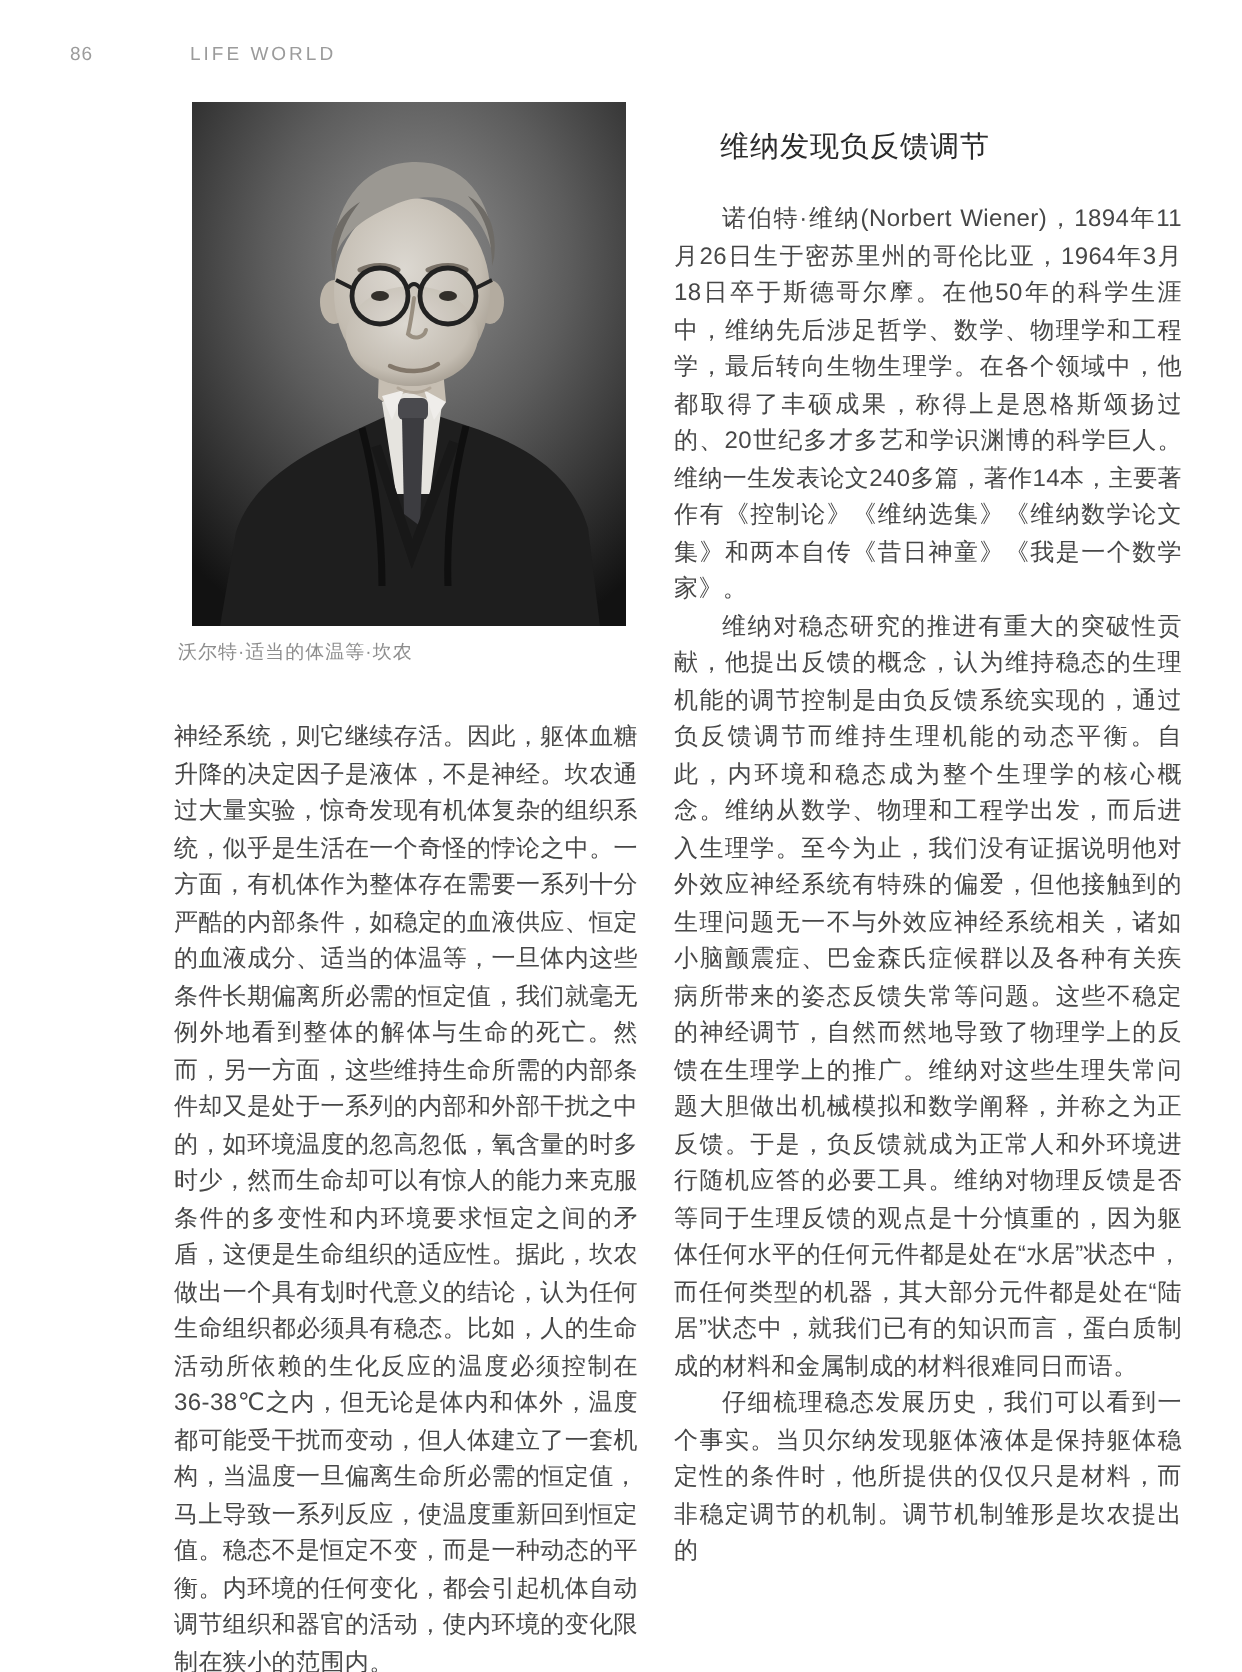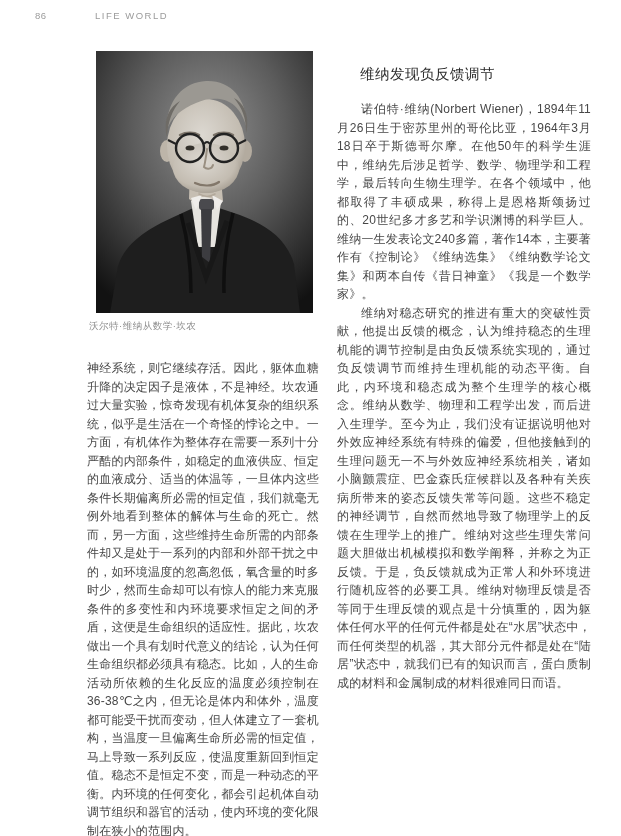--- a/index.html
+++ b/index.html
@@ -6,21 +6,21 @@
   html, body { margin: 0; padding: 0; background: #ffffff; }
   .page {
     position: relative;
     width: 621px;
     height: 836px;
     background: #ffffff;
     overflow: hidden;
     font-family: "Liberation Sans", "DejaVu Sans", sans-serif;
   }
   
-  .running-header { position: absolute; top: 10px; left: 0; width: 100%; height: 14px; text-align: right; }
+  .running-header { position: absolute; top: 22px; left: 0; width: 100%; height: 14px; text-align: right; }
   .page-number {
     position: absolute; left: 35px; top: 0;
     font-size: 9.5px; color: #9b9b9b; letter-spacing: 0.5px;
   }
   .journal-title {
     position: absolute; left: 95px; top: 0;
     font-size: 9.5px; color: #9b9b9b; letter-spacing: 1.5px;
   }
   
   .col-left { position: absolute; left: 87px; top: 51px; width: 232px; }
@@ -116,29 +116,30 @@
 
         <ellipse cx="94" cy="97" rx="4.5" ry="2.5" fill="#33302b"></ellipse>
         <ellipse cx="128" cy="97" rx="4.5" ry="2.5" fill="#33302b"></ellipse>
 
         <path d="M111,98 C110,106 109,112 108,116 C111,119 116,118 117,114" stroke="#998f81" stroke-width="2" fill="none" stroke-linecap="round"></path>
 
         <path d="M99,132 C106,135.5 117,135.5 123,131" stroke="#82776a" stroke-width="2.2" fill="none" stroke-linecap="round"></path>
         <path d="M103,143 C108,146 114,146 119,143" stroke="#a89d8e" stroke-width="1.5" fill="none" opacity="0.7" stroke-linecap="round"></path>
       </svg>
     </figure>
-    <figcaption class="photo-caption">沃尔特·维纳从数学·坎农</figcaption>
+    <figcaption class="photo-caption">沃尔特·适当的体温等·坎农</figcaption>
     <div class="body-text">
       <p class="no-indent">神经系统，则它继续存活。因此，躯体血糖升降的决定因子是液体，不是神经。坎农通过大量实验，惊奇发现有机体复杂的组织系统，似乎是生活在一个奇怪的悖论之中。一方面，有机体作为整体存在需要一系列十分严酷的内部条件，如稳定的血液供应、恒定的血液成分、适当的体温等，一旦体内这些条件长期偏离所必需的恒定值，我们就毫无例外地看到整体的解体与生命的死亡。然而，另一方面，这些维持生命所需的内部条件却又是处于一系列的内部和外部干扰之中的，如环境温度的忽高忽低，氧含量的时多时少，然而生命却可以有惊人的能力来克服条件的多变性和内环境要求恒定之间的矛盾，这便是生命组织的适应性。据此，坎农做出一个具有划时代意义的结论，认为任何生命组织都必须具有稳态。比如，人的生命活动所依赖的生化反应的温度必须控制在36-38℃之内，但无论是体内和体外，温度都可能受干扰而变动，但人体建立了一套机构，当温度一旦偏离生命所必需的恒定值，马上导致一系列反应，使温度重新回到恒定值。稳态不是恒定不变，而是一种动态的平衡。内环境的任何变化，都会引起机体自动调节组织和器官的活动，使内环境的变化限制在狭小的范围内。</p>
     </div>
   </div>
 
   <div class="col-right">
     <h2 class="article-heading">
       <span>维纳发现负反馈调节</span><br>
     </h2>
     <div class="body-text">
       <p class="indent">诺伯特·维纳(Norbert Wiener)，1894年11月26日生于密苏里州的哥伦比亚，1964年3月18日卒于斯德哥尔摩。在他50年的科学生涯中，维纳先后涉足哲学、数学、物理学和工程学，最后转向生物生理学。在各个领域中，他都取得了丰硕成果，称得上是恩格斯颂扬过的、20世纪多才多艺和学识渊博的科学巨人。维纳一生发表论文240多篇，著作14本，主要著作有《控制论》《维纳选集》《维纳数学论文集》和两本自传《昔日神童》《我是一个数学家》。</p>
       <p class="indent">维纳对稳态研究的推进有重大的突破性贡献，他提出反馈的概念，认为维持稳态的生理机能的调节控制是由负反馈系统实现的，通过负反馈调节而维持生理机能的动态平衡。自此，内环境和稳态成为整个生理学的核心概念。维纳从数学、物理和工程学出发，而后进入生理学。至今为止，我们没有证据说明他对外效应神经系统有特殊的偏爱，但他接触到的生理问题无一不与外效应神经系统相关，诸如小脑颤震症、巴金森氏症候群以及各种有关疾病所带来的姿态反馈失常等问题。这些不稳定的神经调节，自然而然地导致了物理学上的反馈在生理学上的推广。维纳对这些生理失常问题大胆做出机械模拟和数学阐释，并称之为正反馈。于是，负反馈就成为正常人和外环境进行随机应答的必要工具。维纳对物理反馈是否等同于生理反馈的观点是十分慎重的，因为躯体任何水平的任何元件都是处在“水居”状态中，而任何类型的机器，其大部分元件都是处在“陆居”状态中，就我们已有的知识而言，蛋白质制成的材料和金属制成的材料很难同日而语。</p>
+      <p class="indent">仔细梳理稳态发展历史，我们可以看到一个事实。当贝尔纳发现躯体液体是保持躯体稳定性的条件时，他所提供的仅仅只是材料，而非稳定调节的机制。调节机制雏形是坎农提出的</p>
     </div>
   </div>
 
 </div>
 
 </body></html>

